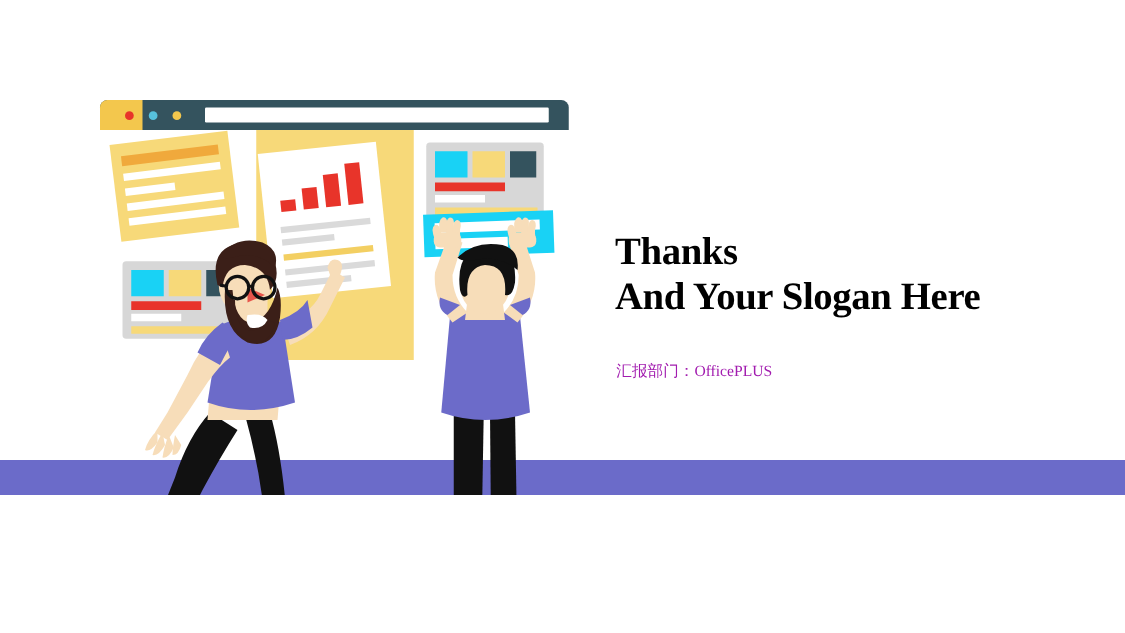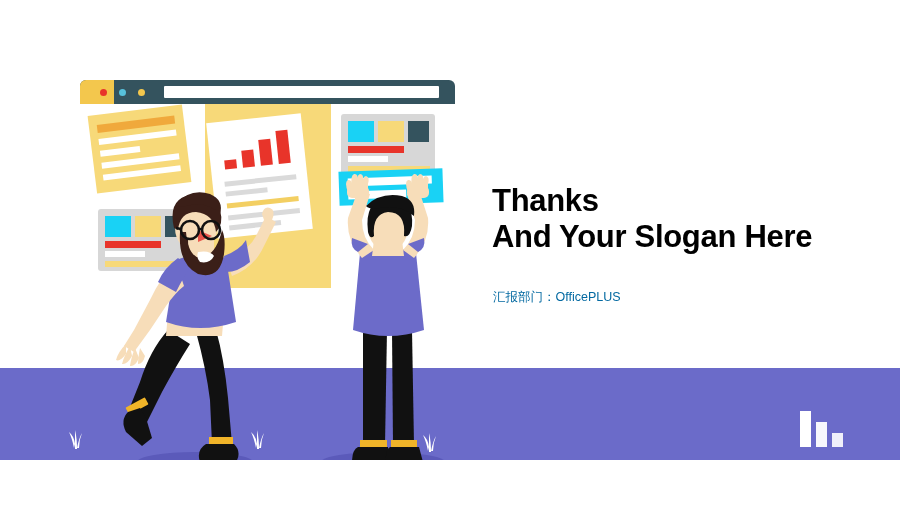--- a/index.html
+++ b/index.html
@@ -9,23 +9,24 @@
   }
   body {
     width: 900px;
     height: 506px;
     overflow: hidden;
     font-family: "Liberation Sans", sans-serif;
   }
   #slide {
     position: relative;
     width: 900px;
-    height: 460px;
+    height: 396px;
     background: #ffffff;
     overflow: hidden;
+    font-family: Liberation Serif, serif;
   }
 
   
   .ground {
     position: absolute;
     left: 0;
     top: 368px;
     width: 900px;
     height: 138px;
     background: #6B6BC9;
@@ -59,21 +60,21 @@
     color: #000000;
     letter-spacing: -0.3px;
     white-space: pre;
   }
   .submeta {
     position: absolute;
     left: 493px;
     top: 286px;
     font-size: 12.5px;
     line-height: 22px;
-    color: #0369a1;
+    color: #a21caf;
   }
   .submeta div { white-space: pre; }
 
   
   .illus {
     position: absolute;
     left: 0;
     top: 0;
     width: 520px;
     height: 506px;

